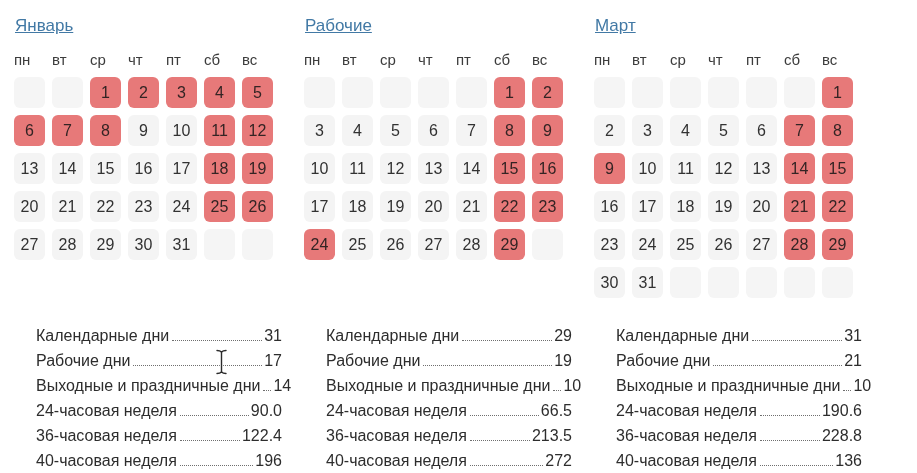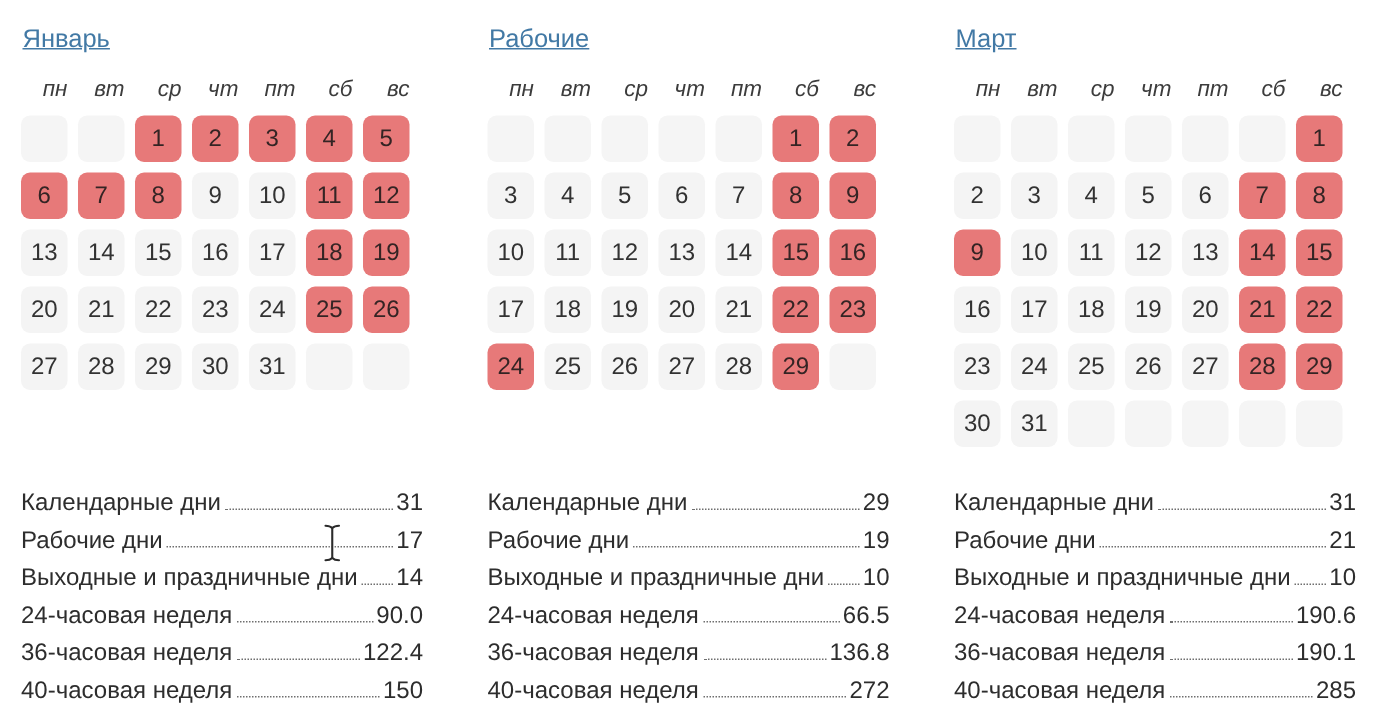--- a/index.html
+++ b/index.html
@@ -15,61 +15,60 @@
     width: 917px; height: 473px;
     background: #ffffff;
     font-family: "Liberation Sans", "DejaVu Sans", sans-serif;
     color: var(--text);
     position: relative;
     overflow: hidden;
   }
   .months-row {
     display: flex;
     padding: 16px 0 0 14px;
-    gap: 43px;
+    gap: 22px;
   }
   .month { width: 268px; flex: 0 0 268px; }
   .month-title {
     display: inline-block;
     font-size: 17px;
     color: var(--link);
     text-decoration: underline;
     cursor: pointer;
     margin: 0 0 15px 1px;
   }
   .weekdays {
     display: grid;
     grid-template-columns: repeat(7, 31px);
     column-gap: 7px;
     margin-bottom: 9px;
   }
   .weekday {
-    text-align: right;
+    text-align: left;
     font-size: 15px;
     color: #3c3c3c;
-    font-style: italic;
   }
   .grid {
     display: grid;
     grid-template-columns: repeat(7, 31px);
     gap: 7px;
     align-content: start;
     min-height: 221px; 
   }
   .cell {
     width: 31px; height: 31px;
     border-radius: 6px;
     background: var(--day-bg);
     font-size: 16px;
     color: #323232;
     display: flex; align-items: center; justify-content: center;
   }
   .cell.empty { background: var(--empty-bg); }
   .cell.holiday { background: var(--holiday-bg); color: #342424; }
-  .stats { margin-top: 25px; font-size: 16px; color: #2d2d2d; }
+  .stats { margin-top: 25px; font-size: 16px; color: #2d2d2d; margin-left: 22px; }
   .stat-row { display: flex; align-items: baseline; line-height: 25px; }
   .stat-label { white-space: nowrap; }
   .stat-dots {
     flex: 1 1 auto;
     min-width: 8px;
     border-bottom: 1px dotted #6f6f6f;
     margin: 0 2px 4px 3px;
   }
   .stat-value { white-space: nowrap; text-align: right; }
   .text-cursor {
@@ -152,21 +151,21 @@
           <span class="stat-value">90.0</span>
         </div>
         <div class="stat-row">
           <span class="stat-label">36-часовая неделя</span>
           <span class="stat-dots"></span>
           <span class="stat-value">122.4</span>
         </div>
         <div class="stat-row">
           <span class="stat-label">40-часовая неделя</span>
           <span class="stat-dots"></span>
-          <span class="stat-value">150</span>
+          <span class="stat-value">196</span>
         </div>
       </div>
   </section>
 
   <section class="month">
     <a class="month-title">Рабочие</a>
     <div class="weekdays">
         <span class="weekday">пн</span>
         <span class="weekday">вт</span>
         <span class="weekday">ср</span>
@@ -229,21 +228,21 @@
           <span class="stat-value">10</span>
         </div>
         <div class="stat-row">
           <span class="stat-label">24-часовая неделя</span>
           <span class="stat-dots"></span>
           <span class="stat-value">66.5</span>
         </div>
         <div class="stat-row">
           <span class="stat-label">36-часовая неделя</span>
           <span class="stat-dots"></span>
-          <span class="stat-value">136.8</span>
+          <span class="stat-value">213.5</span>
         </div>
         <div class="stat-row">
           <span class="stat-label">40-часовая неделя</span>
           <span class="stat-dots"></span>
           <span class="stat-value">272</span>
         </div>
       </div>
   </section>
 
   <section class="month">
@@ -318,26 +317,26 @@
           <span class="stat-value">10</span>
         </div>
         <div class="stat-row">
           <span class="stat-label">24-часовая неделя</span>
           <span class="stat-dots"></span>
           <span class="stat-value">190.6</span>
         </div>
         <div class="stat-row">
           <span class="stat-label">36-часовая неделя</span>
           <span class="stat-dots"></span>
-          <span class="stat-value">190.1</span>
+          <span class="stat-value">228.8</span>
         </div>
         <div class="stat-row">
           <span class="stat-label">40-часовая неделя</span>
           <span class="stat-dots"></span>
-          <span class="stat-value">285</span>
+          <span class="stat-value">136</span>
         </div>
       </div>
   </section>
 </div>
 
 <svg class="text-cursor" width="13" height="26" viewBox="0 0 13 26" style="left: 215px; top: 349px;">
   <g stroke="#2b2b2b" stroke-width="1.4" fill="none" stroke-linecap="round">
     <path d="M2 1.5 C4 1.5 5.5 2 6.5 3 C7.5 2 9 1.5 11 1.5"></path>
     <path d="M2 24.5 C4 24.5 5.5 24 6.5 23 C7.5 24 9 24.5 11 24.5"></path>
     <line x1="6.5" y1="3" x2="6.5" y2="23"></line>

